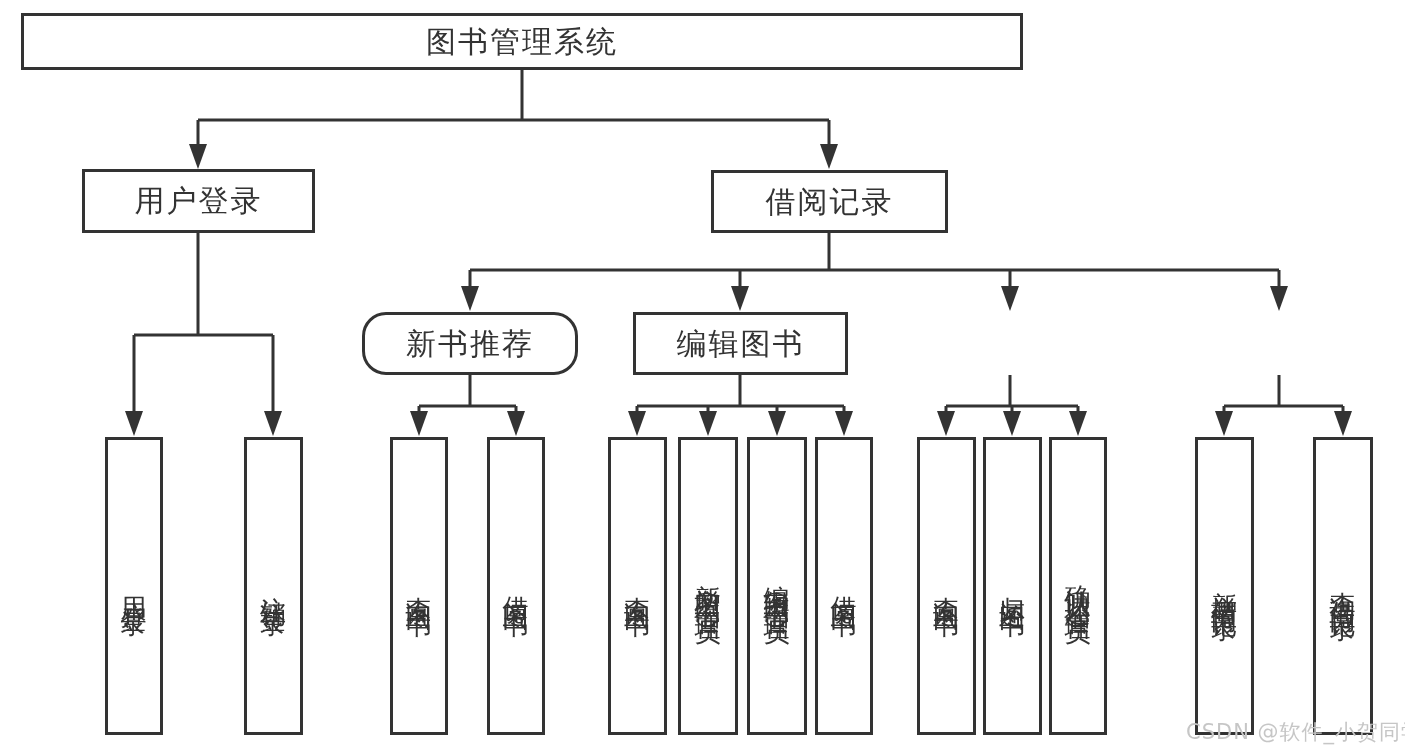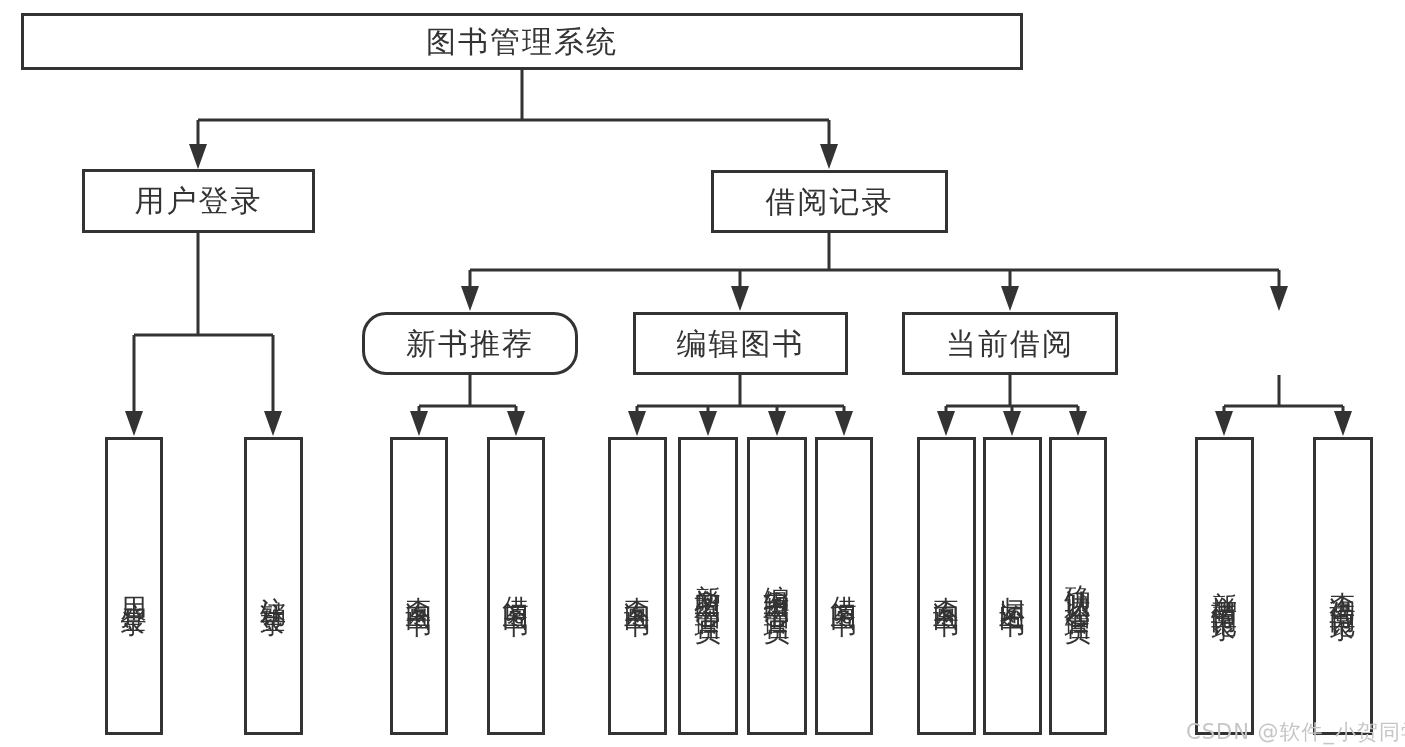--- a/index.html
+++ b/index.html
@@ -93,23 +93,20 @@
     </div>
     <div class="node h" style="left: 711px; top: 170px; width: 237px; height: 63px;">
       <span class="lbl">借阅记录</span>
     </div>
     <div class="node h" style="left: 362px; top: 312px; width: 216px; height: 63px; border-radius: 24px;">
       <span class="lbl">新书推荐</span>
     </div>
     <div class="node h" style="left: 633px; top: 312px; width: 215px; height: 63px;">
       <span class="lbl">编辑图书</span>
     </div>
-    <div class="node h" style="left: 902px; top: 312px; width: 216px; height: 63px;">
-      <span class="lbl">当前借阅</span>
-    </div>
     <div class="node v" style="left: 105px; top: 437px; width: 58px; height: 298px;">
       <span class="lbl">用户登录</span>
     </div>
     <div class="node v" style="left: 244px; top: 437px; width: 59px; height: 298px;">
       <span class="lbl">注销登录</span>
     </div>
     <div class="node v" style="left: 390px; top: 437px; width: 58px; height: 298px;">
       <span class="lbl">查询图书</span>
     </div>
     <div class="node v" style="left: 487px; top: 437px; width: 58px; height: 298px;">

